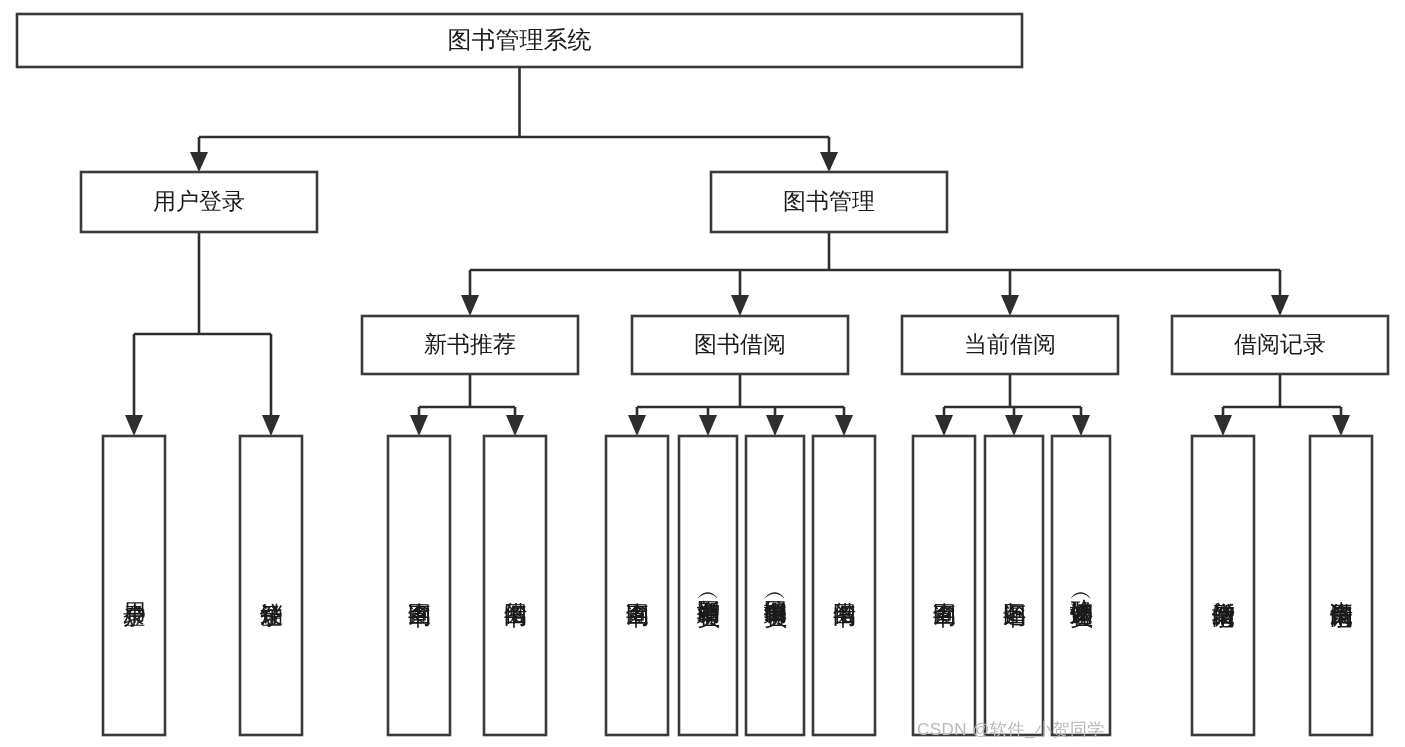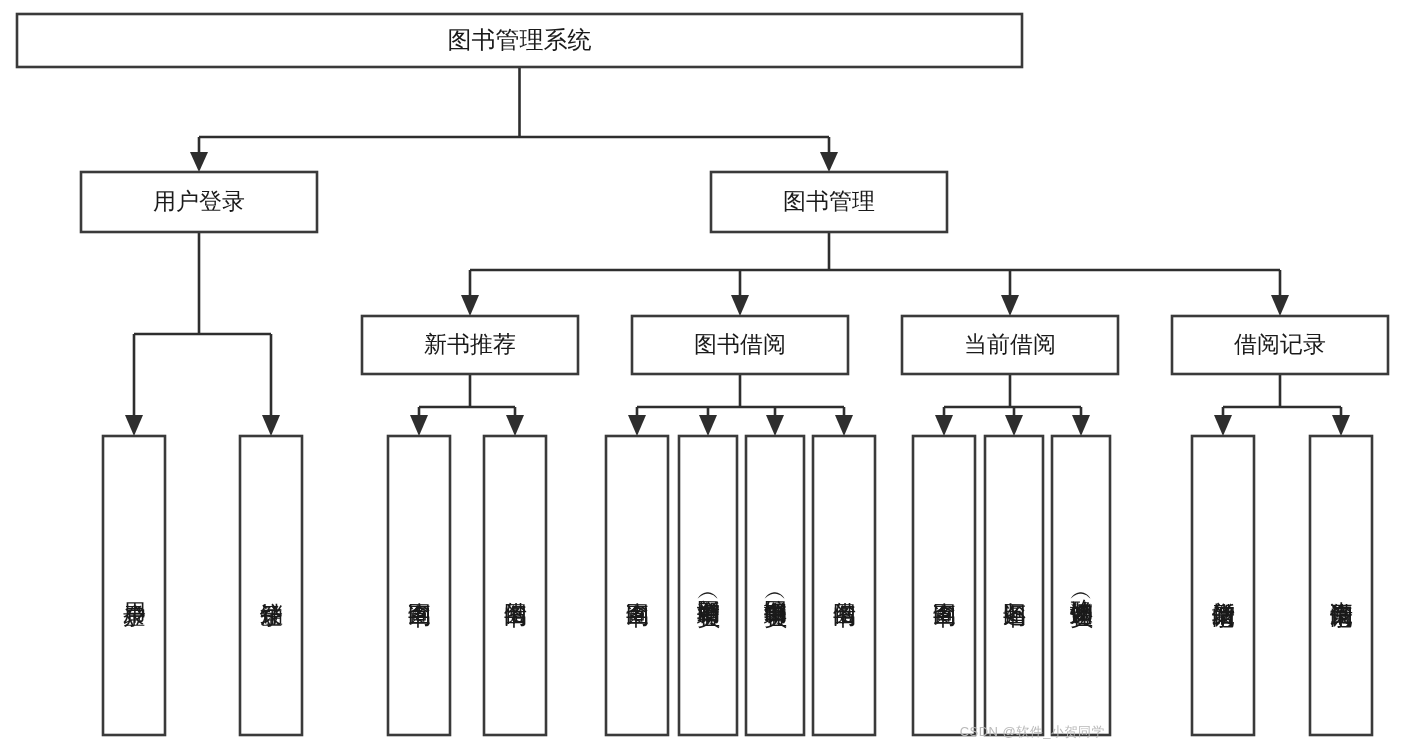--- a/index.html
+++ b/index.html
@@ -65,21 +65,21 @@
     line-height: 1.04;
     color: #1a1a1a;
     letter-spacing: 1px;
     white-space: nowrap;
   }
   .watermark {
     position: absolute;
     right: 14px;
     bottom: 6px;
     font-family: "Liberation Sans", "DejaVu Sans", sans-serif;
-    font-size: 13px;
+    font-size: 17px;
     color: #b9b9b9;
     letter-spacing: 0.5px;
     white-space: nowrap;
   }
 </style>
 </head>
 <body>
 
 <div id="diagram-root">
 

